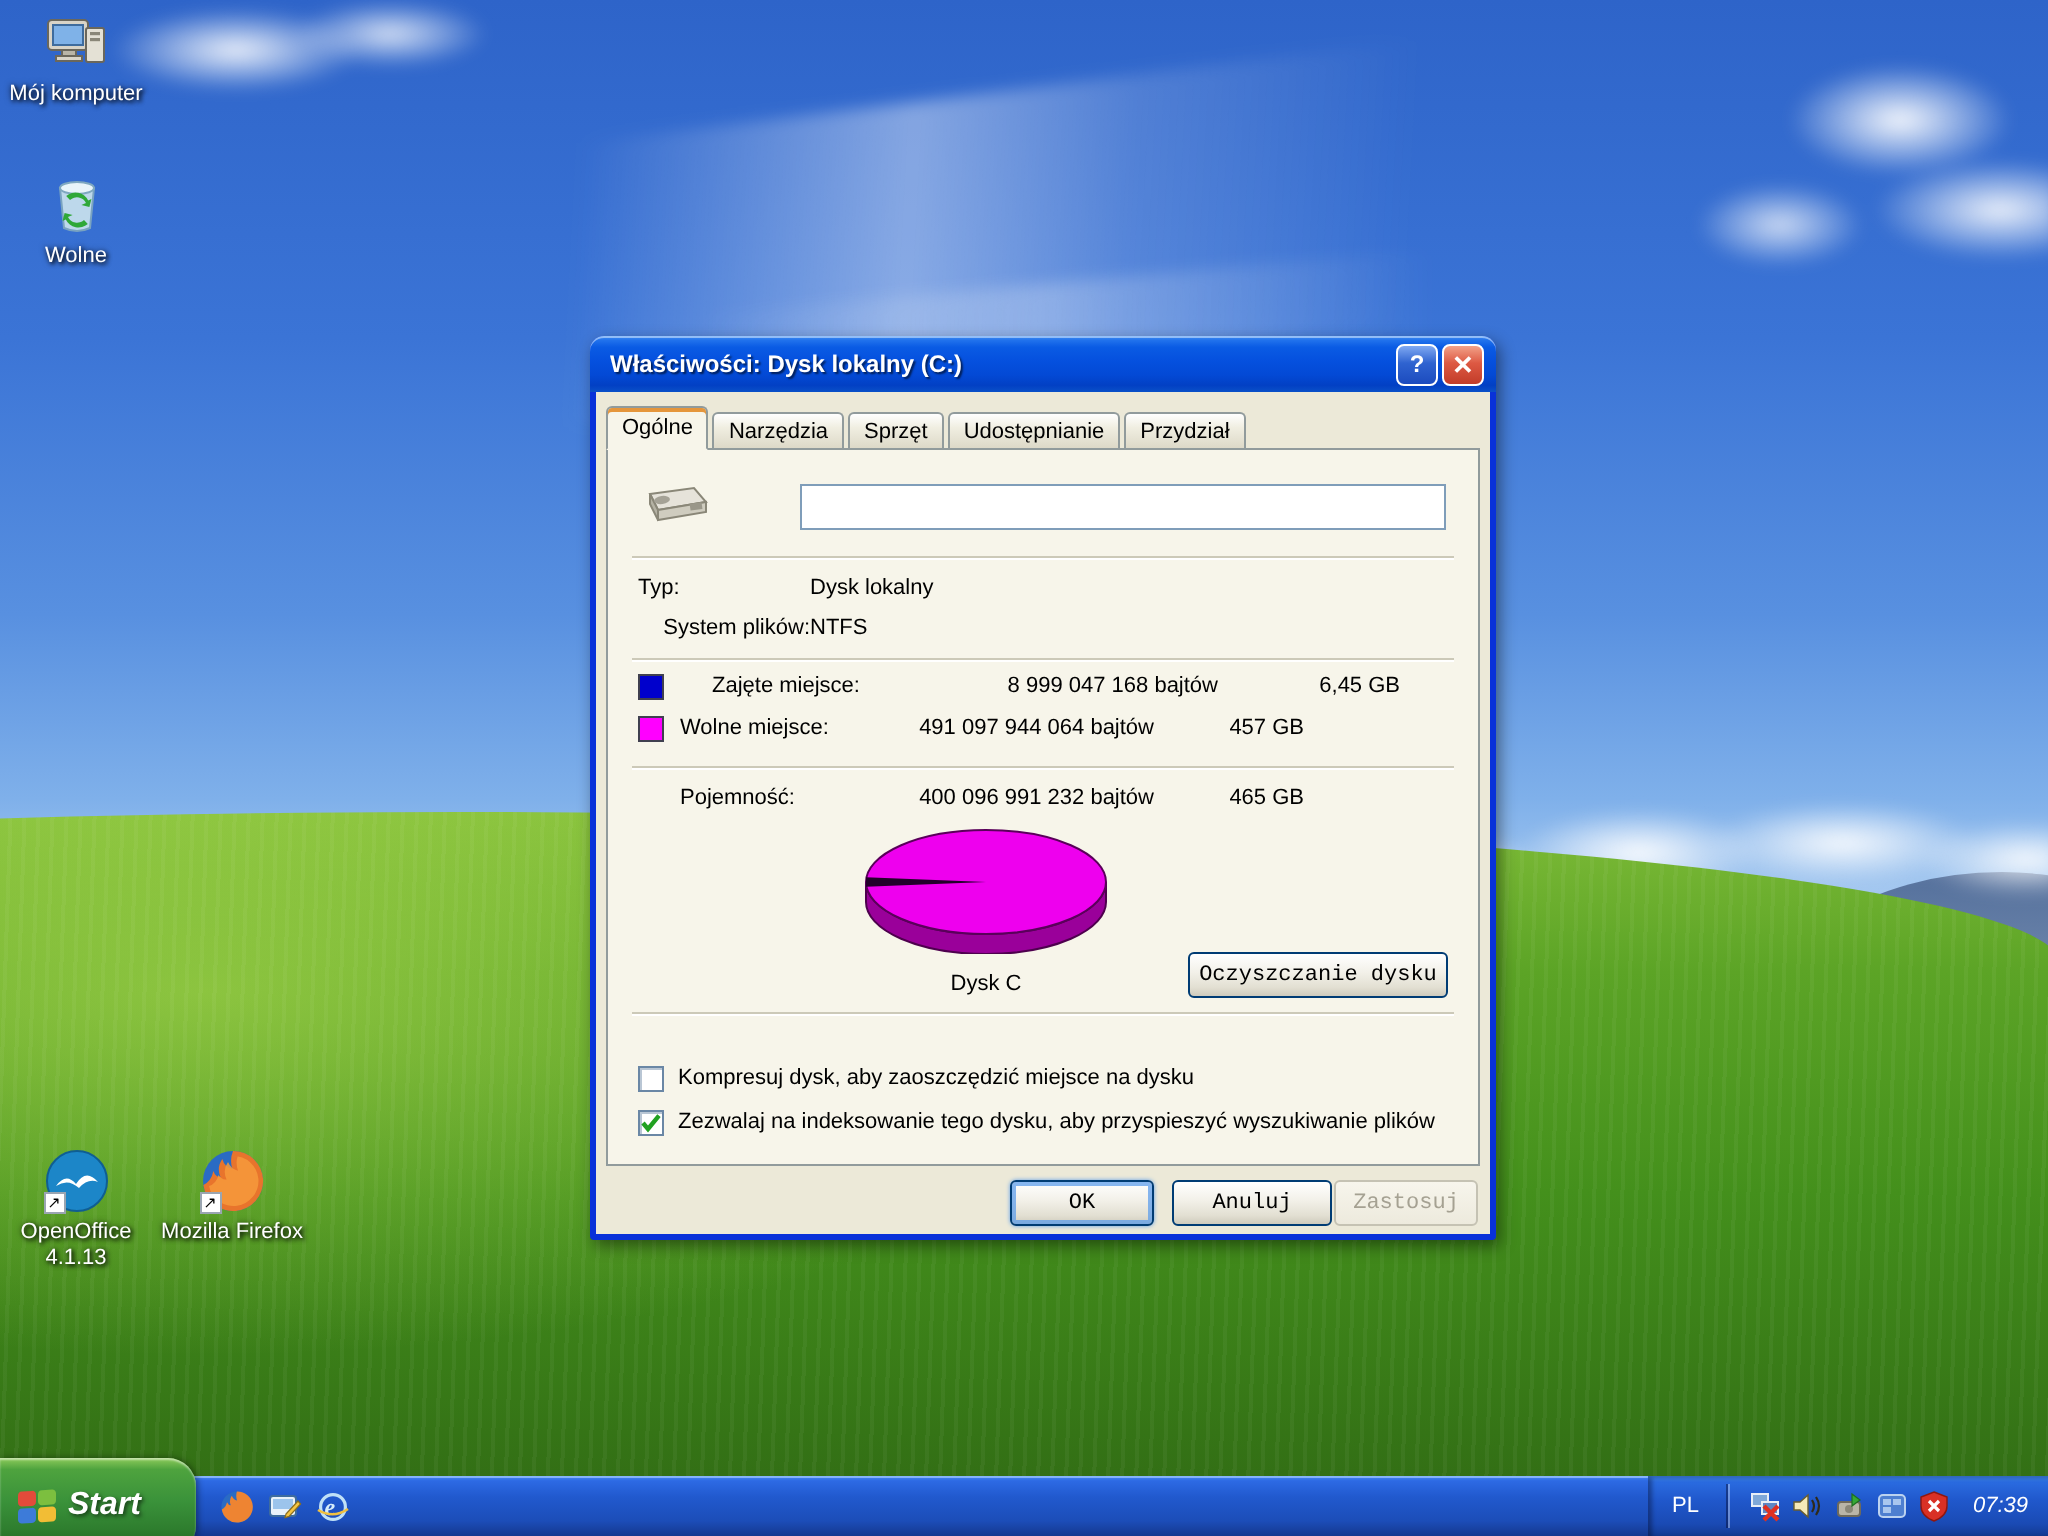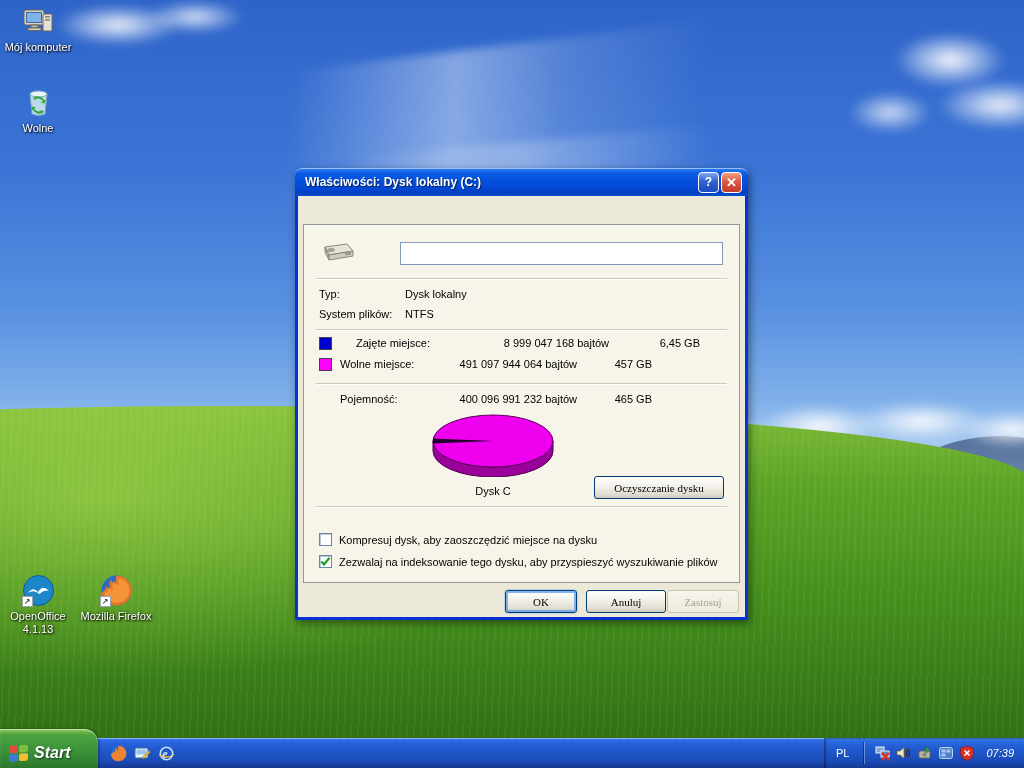--- a/index.html
+++ b/index.html
@@ -81,26 +81,26 @@
   .swatch { width:13px; height:13px; border:1px solid #40404F; margin-right:8px; flex:none; }
   .u-label { width:92px; }
   .u-bytes { width:145px; text-align:right; }
   .u-size  { width:75px; text-align:right; }
 
   .pie-wrap { position:absolute; left:124px; top:188px; width:130px; text-align:center; }
   .pie-label { margin-top:6px; font-size:11px; }
 
   .xp-btn { position:absolute; height:23px; border:1px solid #003C74; border-radius:3px;
     background:linear-gradient(180deg,#FFFFFF 0%,#F2F0E8 45%,#E2DFD2 80%,#CFCBBD 100%);
-    font-family:Liberation Serif, serif; font-size:11px; color:#000; cursor:pointer;text-align:center; }
+    font-family:Liberation Mono, monospace; font-size:11px; color:#000; cursor:pointer;text-align:center; }
   .xp-btn.focused { box-shadow:0 0 0 2px rgba(94,158,235,.75) inset, 0 0 2px #5E9EEB; }
   .xp-btn:disabled, .xp-btn.disabled { color:#A5A192; border-color:#C5C2B3; background:linear-gradient(180deg,#F7F5EC,#EDEADD); cursor:default; }
   .cleanup { left:290px; top:251px; width:130px; }
 
-  .cbrow { position:absolute; left:15px; display:flex; align-items:center; }
+  .cbrow { position:absolute; left:15px; display:flex; align-items:flex-start; }
   .cbox { width:13px; height:13px; background:#fff; border:1px solid #6A87A5; box-shadow:inset 1px 1px 0 #B9C6D4; margin-right:7px;
     display:flex; align-items:center; justify-content:center; cursor:pointer; flex:none; }
   .cbox svg { display:block; }
 
   .btnrow-ok { left:207px; top:394px; width:72px; }
   .btnrow-cancel { left:288px; top:394px; width:80px; }
   .btnrow-apply { left:369px; top:394px; width:72px; }
 
   
   .taskbar { position:absolute; left:0; bottom:0; width:1024px; height:30px;
@@ -191,41 +191,48 @@
   </div>
 
   <div class="dialog">
     <div class="titlebar">
       <span class="ttl">Właściwości: Dysk lokalny (C:)</span>
       <span class="tb-btn tb-help">?</span>
       <span class="tb-btn tb-close">✕</span>
     </div>
     <div class="dialog-body">
 
+      <div class="tabs">
+        <span class="tab active">Ogólne</span>
+        <span class="tab">Narzędzia</span>
+        <span class="tab">Sprzęt</span>
+        <span class="tab">Udostępnianie</span>
+        <span class="tab">Przydział</span>
+      </div>
 
       <div class="page">
 
         <div class="drive-icon">
           <svg width="38" height="28" viewBox="0 0 38 28">
             <path d="M8 8 L30 5 L36 12 L12 16 Z" fill="#E6E3DA" stroke="#8A8778"></path>
             <path d="M8 8 L12 16 L12 21 L8 13 Z" fill="#B5B2A4" stroke="#8A8778"></path>
             <path d="M12 16 L36 12 L36 17 L12 21 Z" fill="#CFCCBF" stroke="#8A8778"></path>
             <rect x="28" y="12.5" width="6" height="3.4" fill="#9A978A" transform="rotate(-8 31 14)"></rect>
             <ellipse cx="14" cy="11" rx="4" ry="2" fill="#A5A296" transform="rotate(-8 14 11)"></ellipse>
           </svg>
         </div>
         <input class="name-input" type="text" value="" style="">
 
         <div class="sep" style="top:53px;"></div>
 
         <div class="frow" style="top:63px;">
           <span class="flabel">Typ:</span>
           <span>Dysk lokalny</span>
         </div>
-        <div class="frow" style="top:83px;">
+        <div class="frow" style="top:83px;text-align:right;">
           <span class="flabel">System plików:</span>
           <span>NTFS</span>
         </div>
 
         <div class="sep" style="top:104px;"></div>
 
         <div class="frow" style="top:112px;gap:16px;">
           <span class="swatch" style="background:#0000CC;"></span>
           <span class="u-label">Zajęte miejsce:</span>
           <span class="u-bytes">8 999 047 168 bajtów</span>

